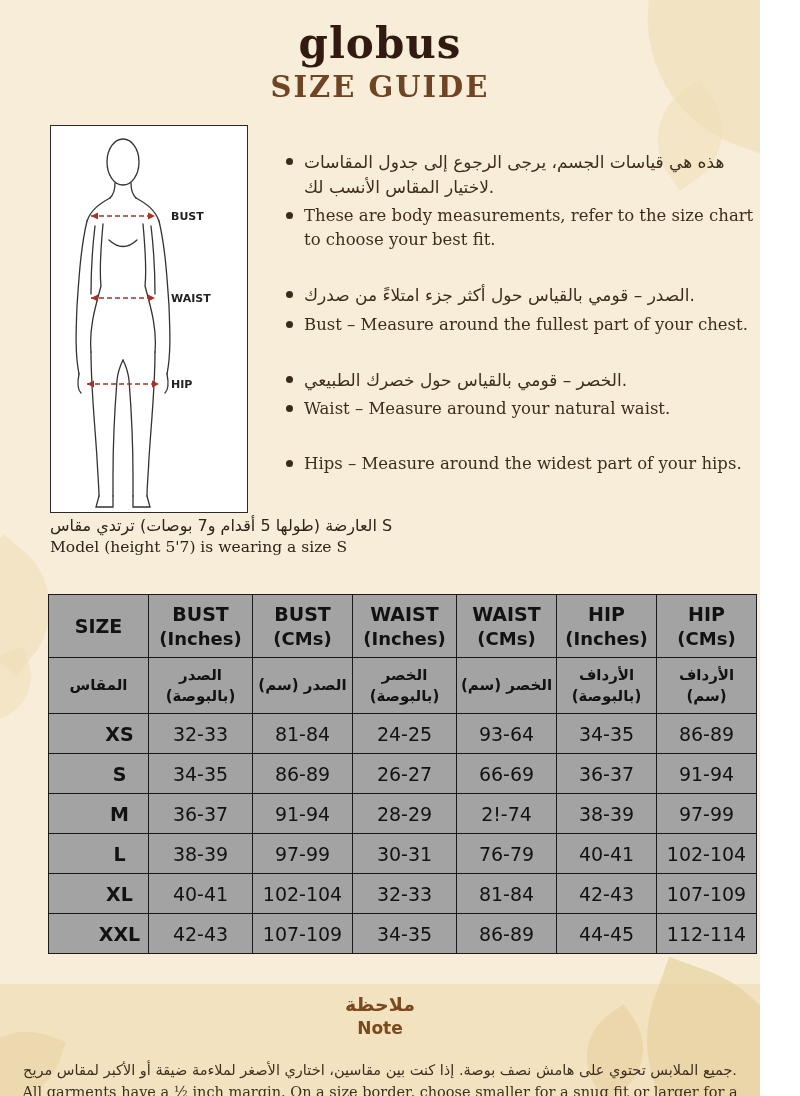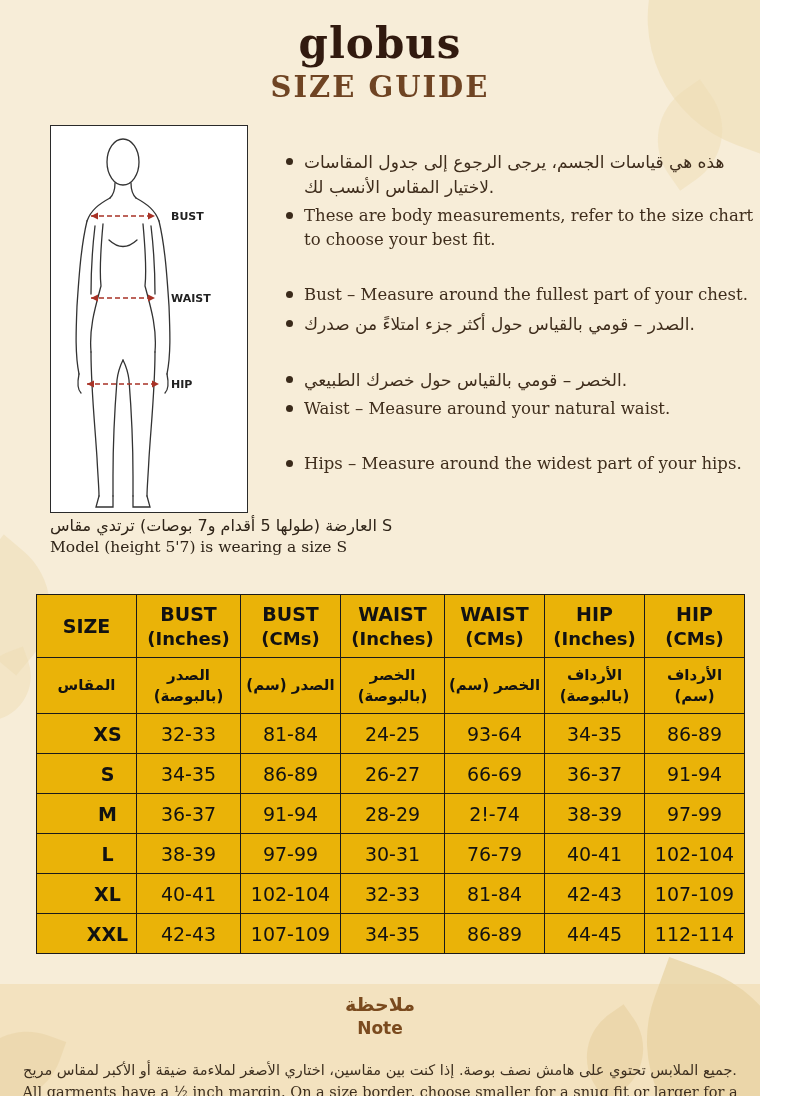--- a/index.html
+++ b/index.html
@@ -30,22 +30,22 @@
   .item{display:flex;align-items:flex-start;margin-bottom:5px;}
   .dot{flex:0 0 auto;width:7px;height:7px;border-radius:50%;background:#3a2a1a;margin:8px 11px 0 0;}
   .txt{font-size:17px;line-height:1.45;color:#3f2d1c;}
   .txt.en{font-family:"DejaVu Serif",serif;font-size:16.5px;}
 
   .model-note{position:absolute;left:50px;top:515px;z-index:3;color:#2f2418;}
   .model-note .ar{font-size:16px;line-height:1.4;}
   .model-note .en{font-family:"DejaVu Serif",serif;font-size:15.5px;line-height:1.4;}
 
   table.size-table{
-    position:absolute;left:36px;top:594px;width:708px;z-index:3;
-    border-collapse:collapse;table-layout:fixed;background:#eab308;
+    position:absolute;left:48px;top:594px;width:708px;z-index:3;
+    border-collapse:collapse;table-layout:fixed;background:#a3a3a3;
     text-align:center;color:#121212;
   }
   .size-table th,.size-table td{border:1px solid #1a1a1a;vertical-align:middle;padding:0 2px;}
   .size-table tr.hdr-en th{font-size:19px;font-weight:700;height:62px;line-height:1.3;}
   .size-table tr.hdr-en .h2{display:block;font-size:18px;}
   .size-table tr.hdr-ar th{font-size:15px;font-weight:700;height:55px;line-height:1.35;direction:rtl;}
   .size-table td{font-size:19px;height:39px;}
   .size-table td.size-col{font-weight:700;padding-left:44px;}
 
   .note-band{position:absolute;left:0;top:984px;width:800px;height:112px;background:#f3e2bf;z-index:1;}
@@ -126,25 +126,25 @@
         <div class="txt ar">هذه هي قياسات الجسم، يرجى الرجوع إلى جدول المقاسات لاختيار المقاس الأنسب لك.</div>
       </div>
       <div class="item">
         <span class="dot"></span>
         <div class="txt en">These are body measurements, refer to the size chart to choose your best fit.</div>
       </div>
     </div>
     <div class="group">
       <div class="item">
         <span class="dot"></span>
+        <div class="txt ar">الصدر – قومي بالقياس حول أكثر جزء امتلاءً من صدرك.</div>
+      </div>
+      <div class="item">
+        <span class="dot"></span>
         <div class="txt en">Bust – Measure around the fullest part of your chest.</div>
-      </div>
-      <div class="item">
-        <span class="dot"></span>
-        <div class="txt ar">الصدر – قومي بالقياس حول أكثر جزء امتلاءً من صدرك.</div>
       </div>
     </div>
     <div class="group">
       <div class="item">
         <span class="dot"></span>
         <div class="txt ar">الخصر – قومي بالقياس حول خصرك الطبيعي.</div>
       </div>
       <div class="item">
         <span class="dot"></span>
         <div class="txt en">Waist – Measure around your natural waist.</div>

